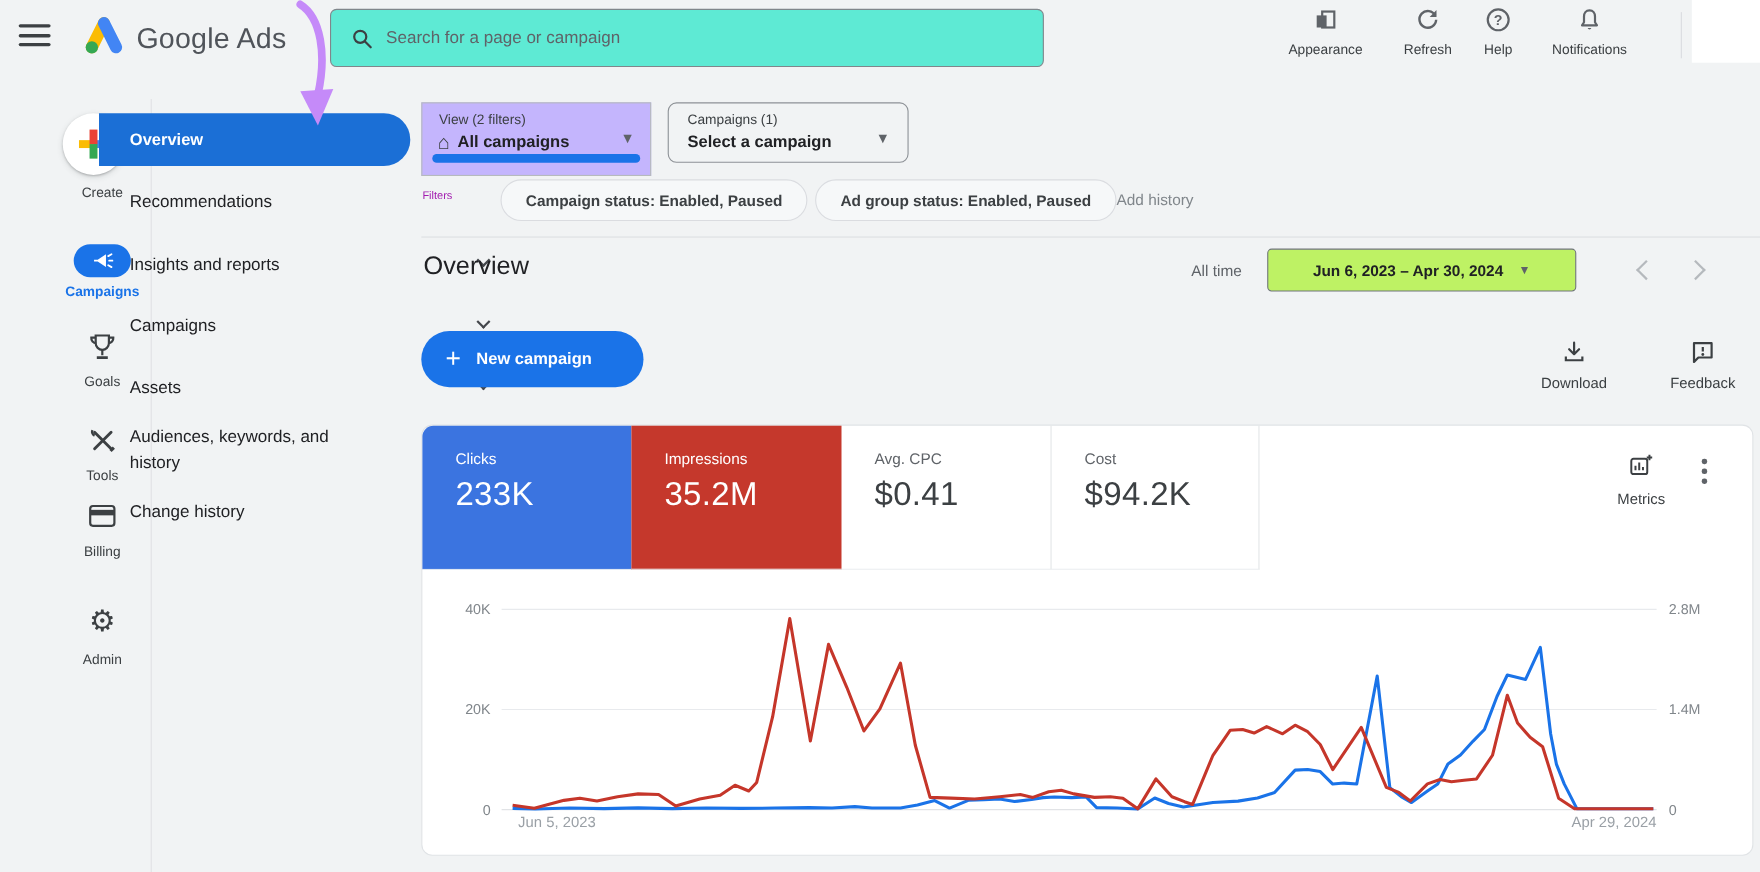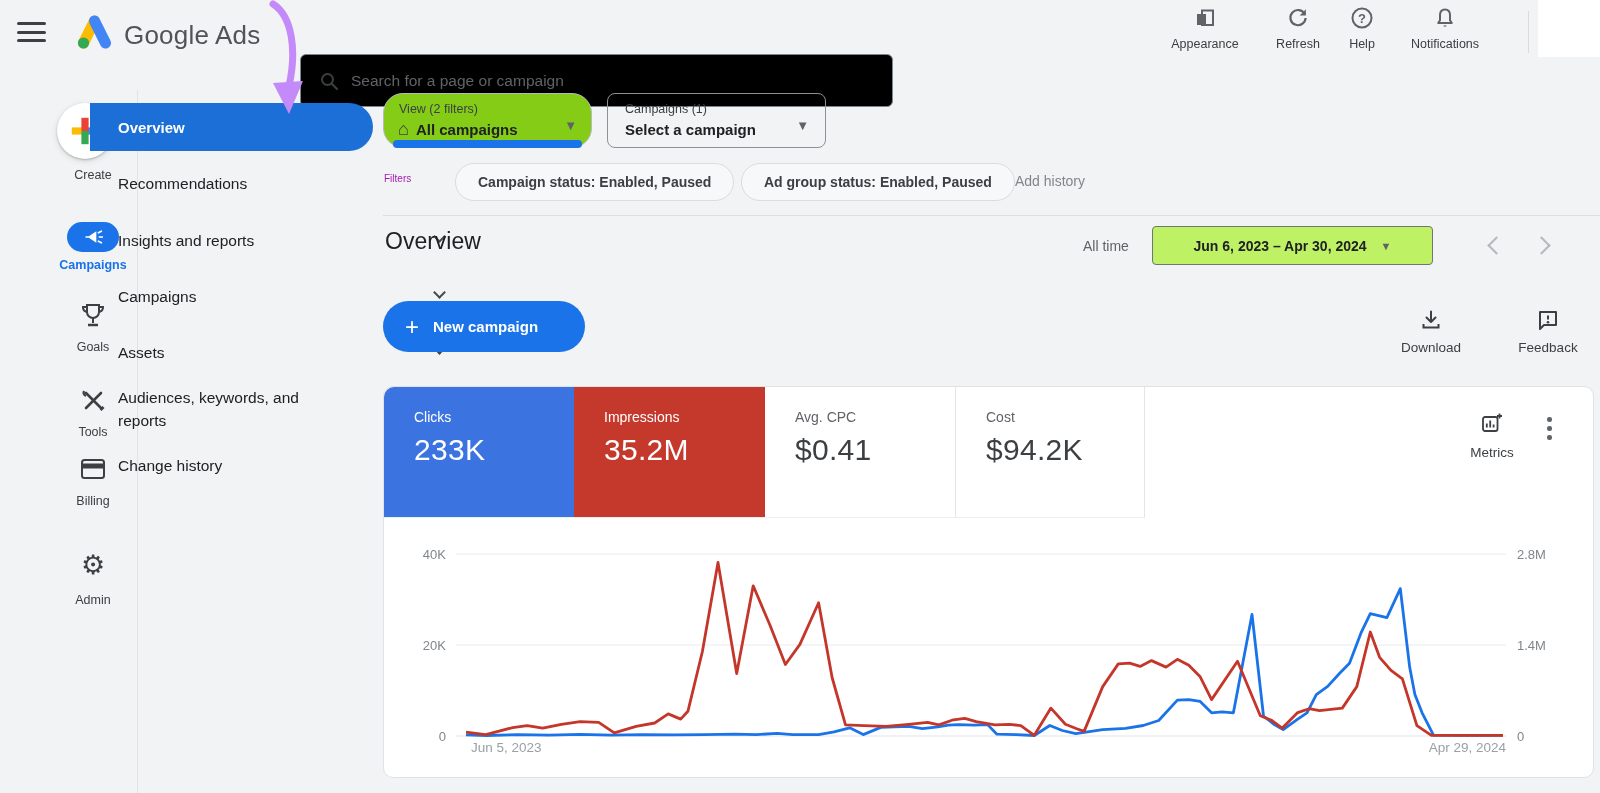--- a/index.html
+++ b/index.html
@@ -3,22 +3,22 @@
 <meta charset="utf-8">
 <style>
   * { margin:0; padding:0; box-sizing:border-box; }
   html,body { width:1600px; height:793px; }
   body { font-family:"Liberation Sans", sans-serif; background:#f1f3f4; position:relative; overflow:hidden; color:#202124; }
   .abs { position:absolute; }
 
   
   .hamburger span { display:block; width:29px; height:3px; background:#3c4043; border-radius:2px; margin-bottom:5.5px; }
   .brand { font-size:26px; color:#50545a; letter-spacing:.2px; }
-  .searchbox { left:300px; top:8px; width:593px; height:53px; border:1.5px solid #80868b; border-radius:6px;
-               display:flex; align-items:center; padding:0 18px; gap:12px; background:#000000;margin-top:46px; }
+  .searchbox { left:300px; top:8px; width:649px; height:53px; border:1.5px solid #80868b; border-radius:6px;
+               display:flex; align-items:center; padding:0 18px; gap:12px; background:#5eead4; }
   .searchbox .ph { font-size:15.5px; color:#5f6368; }
   .tb-action { top:6px; width:104px; text-align:center; cursor:pointer; }
   .tb-action .lbl { font-size:12.5px; color:#3c4043; margin-top:3px; }
   .tb-divider { left:1528px; top:11px; width:1px; height:42px; background:#dadce0; }
   .corner-white { left:1538px; top:0; width:62px; height:57px; background:#ffffff; }
 
   
   .rail { left:0; top:90px; width:90px; bottom:0; border-right:1px solid #e0e2e5;margin-left:48px; }
   .rail-item { position:absolute; width:90px; text-align:center; }
   .rail-lbl { font-size:12.5px; color:#3c4043; }
@@ -32,21 +32,21 @@
 
   
   .nav-pill { left:90px; top:103px; width:283px; height:48px; background:#1b6fd6; border-radius:0 24px 24px 0;
               display:flex; align-items:center; padding-left:28px; color:#fff; font-size:15px; font-weight:bold; cursor:pointer; }
   .nav-item { left:90px; width:283px; padding-left:28px; font-size:15.5px; color:#202124; cursor:pointer; line-height:23px; }
   .chev { display:inline-block; width:9px; height:9px; border-right:2px solid #44474c; border-bottom:2px solid #44474c;
           transform:rotate(45deg); }
   .nav-chev { position:absolute; left:345px; }
 
   
-  .view-box { left:383px; top:93px; width:209px; height:55px; background:#84cc16; border:1px solid #b6babd; border-radius:20px; cursor:pointer; }
+  .view-box { left:383px; top:93px; width:209px; height:67px; background:#c4b5fd; border:1px solid #b6babd; border-radius:0; cursor:pointer; }
   .camp-box { left:607px; top:93px; width:219px; height:55px; border:1px solid #8d9196; border-radius:8px; cursor:pointer; }
   .dd-small { font-size:12.5px; color:#3c4043; }
   .dd-main  { font-size:15px; font-weight:bold; color:#202124; }
   .caret { color:#5f6368; font-size:13px; }
   .blue-bar { left:393px; top:140px; width:189px; height:8px; border-radius:4px; background:#1a73e8; }
 
   
   .chip { top:163px; height:38px; line-height:36px; border:1px solid #dadce0; border-radius:19px; background:#f6f8f9;
           padding:0 22px; font-size:14px; color:#3c4043; font-weight:bold; cursor:pointer; }
   .muted { color:#80868b; }
@@ -206,21 +206,21 @@
 </div>
 <div class="abs nav-item" style="top:285px;">
   <span>Campaigns</span>
   <span class="chev nav-chev" style="top:3px;"></span>
 </div>
 <div class="abs nav-item" style="top:341px;">
   <span>Assets</span>
   <span class="chev nav-chev" style="top:3px;"></span>
 </div>
 <div class="abs nav-item" style="top:386px; width:250px;">
-  <span>Audiences, keywords, and reports</span>
+  <span>Audiences, keywords, and history</span>
   <span class="chev nav-chev" style="top:18px;"></span>
 </div>
 <div class="abs nav-item" style="top:454px;">
   <span>Change history</span>
 </div>
 
 <div class="abs view-box">
   <div class="dd-small abs" style="left:15px; top:8px;">View (2 filters)</div>
   <div class="abs" style="left:14px; top:26px; display:flex; align-items:center; gap:7px;">
     <span style="font-size:18px; color:#3c4043; line-height:18px;">⌂</span>

